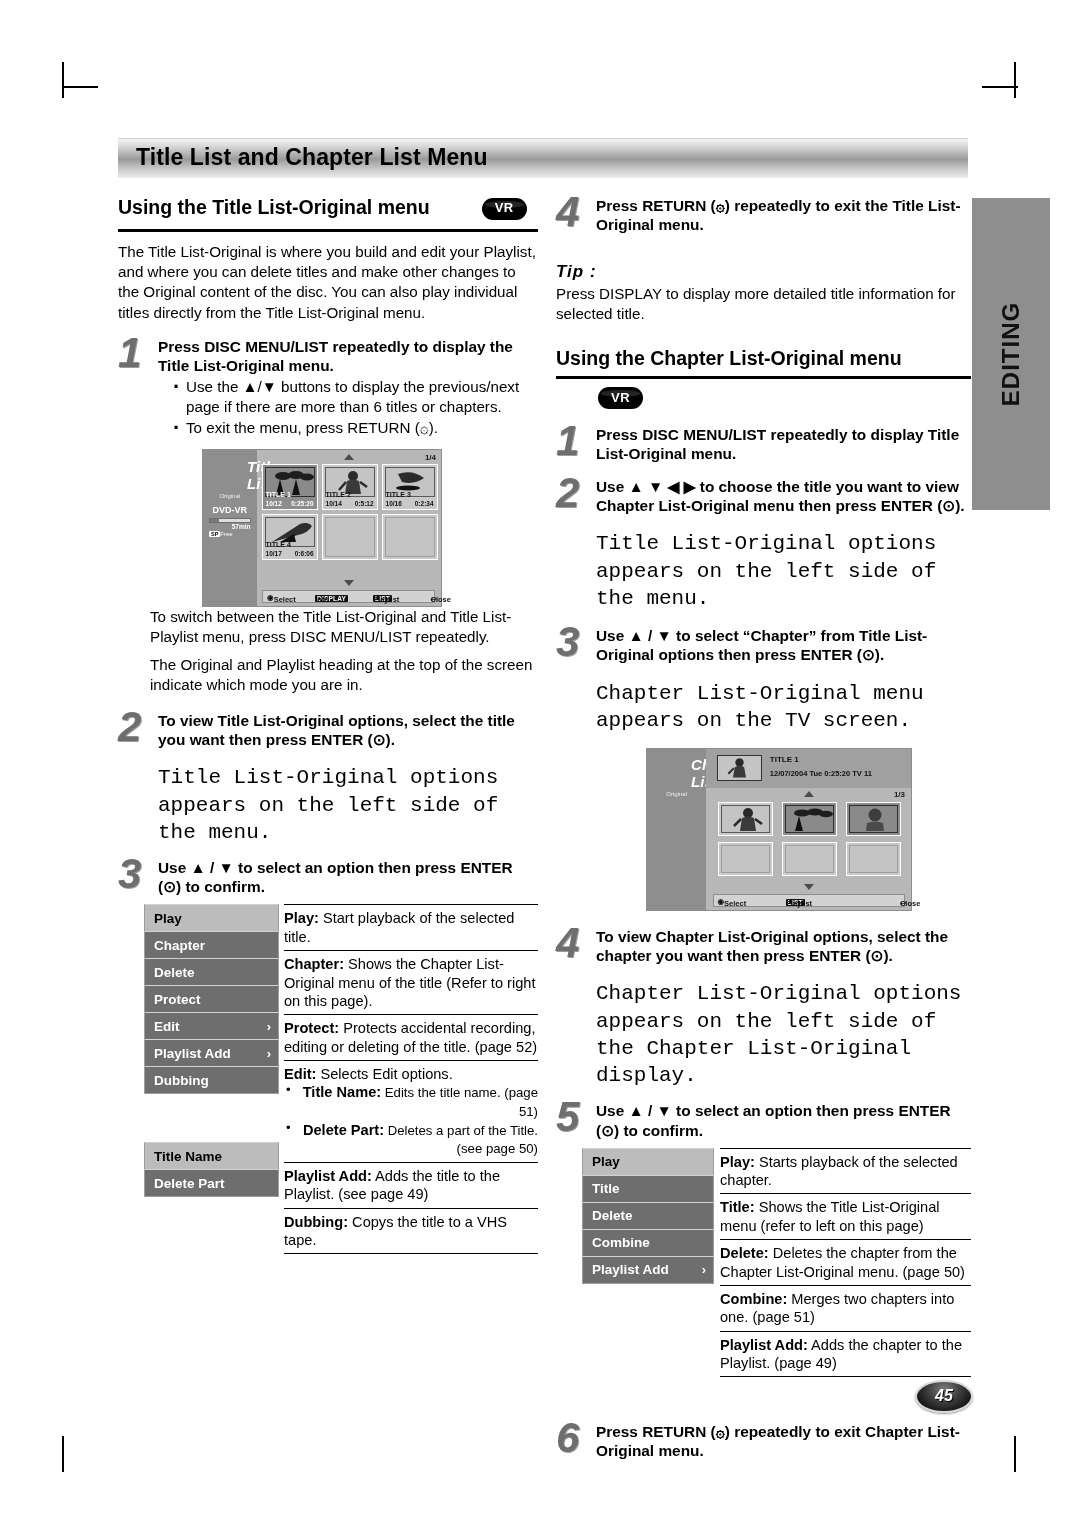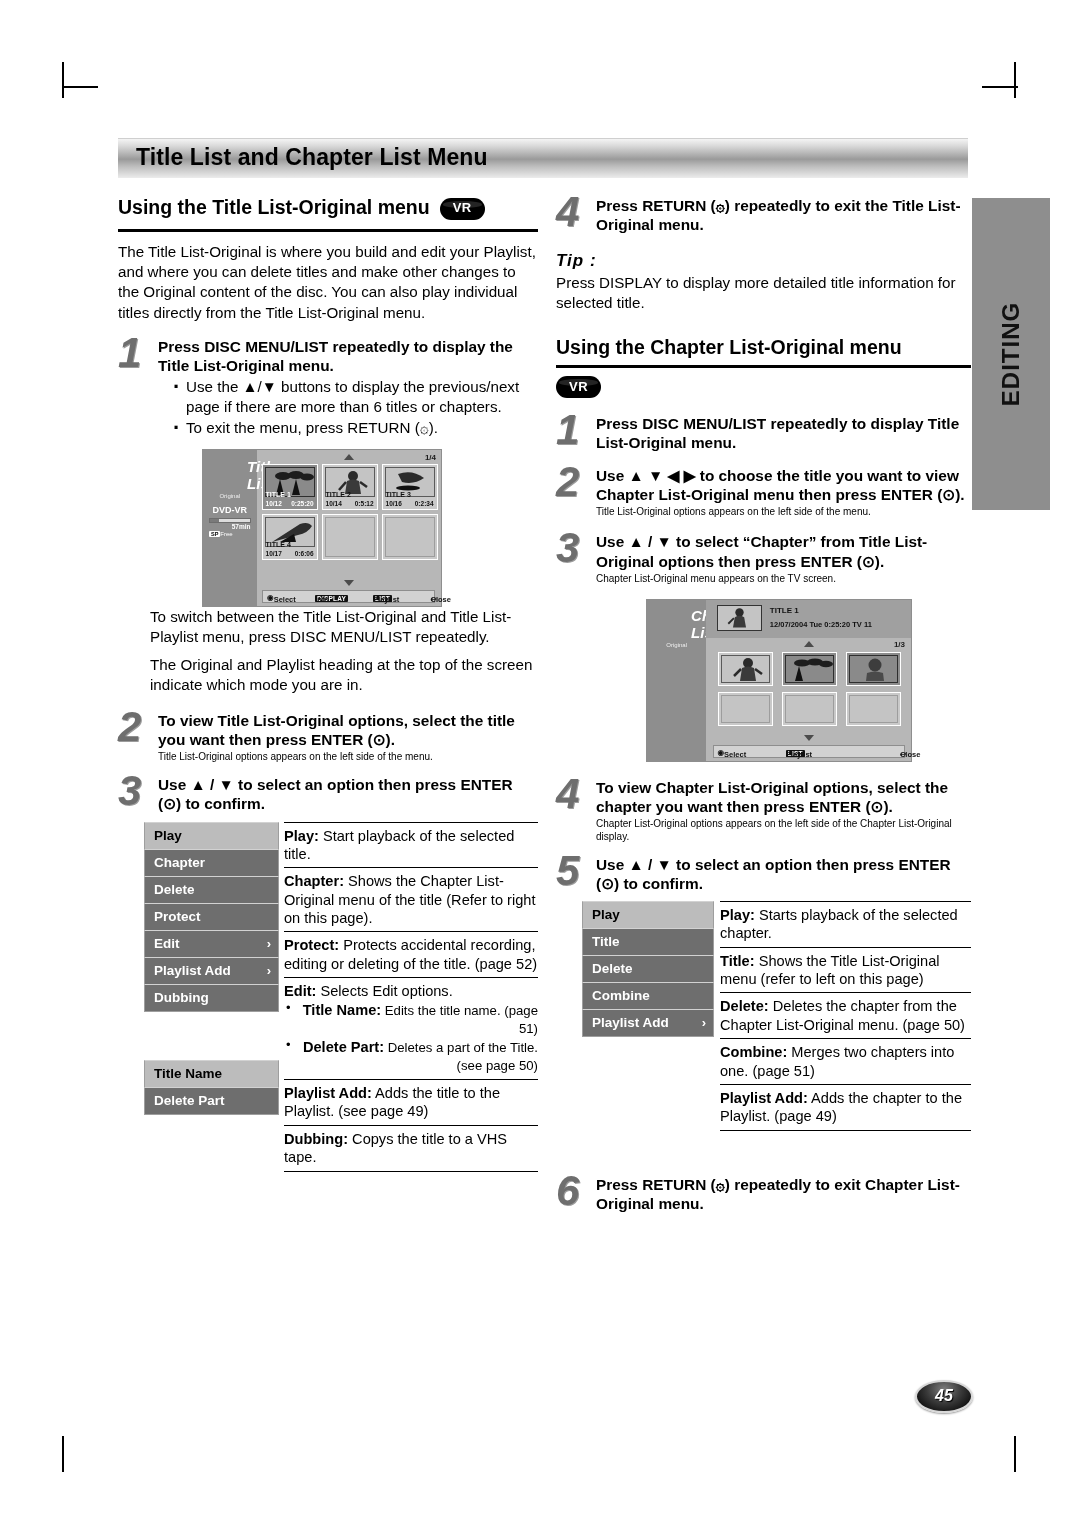--- a/index.html
+++ b/index.html
@@ -39,21 +39,21 @@
     font-size:19.5px; font-weight:bold; margin:0 0 3px 0; padding:0 0 7px 0;
     border-bottom:3px solid #000; position:relative; line-height:1.15;
   }
   h2.section .vr-inline {
     display:inline-block; vertical-align:middle; margin-left:10px;
   }
   .vr-badge {
     display:inline-block; background:#000; color:#fff;
     font-size:13px; font-weight:bold; letter-spacing:.5px;
     padding:3px 13px 4px 13px; border-radius:11px;
-    position:relative; top:-2px;
+    position:relative; top:-2px;margin-left:42px;
   }
   .vr-badge::after{
     content:""; position:absolute; left:7%; top:14%; width:86%; height:30%;
     border-radius:50%; background:rgba(255,255,255,.14);
   }
 
   p.body {
     font-size:15.2px; line-height:1.33; margin:10px 0 0 0;
   }
 
@@ -62,21 +62,21 @@
   .step .num {
     position:absolute; left:0; top:-5px;
     font-family:"Liberation Sans", sans-serif;
     font-size:42px; font-weight:bold; font-style:italic;
     color:#6e6e6e; line-height:1;
     text-shadow:1px 1px 0 #9c9c9c;
   }
   .step .head {
     font-size:15.4px; font-weight:bold; line-height:1.24;
   }
-  .step .sub { font-size:10px; line-height:1.3; margin-top:1px; }
+  .step .sub { font-size:21px; line-height:1.3; margin-top:15px;font-family:Liberation Mono, monospace; }
   ul.bullets { margin:2px 0 0 0; padding-left:15px; list-style:none; }
   ul.bullets li { font-size:15.2px; line-height:1.3; position:relative; padding-left:13px; margin-top:1px;}
   ul.bullets li::before { content:"\00B7"; position:absolute; left:0; top:-4px; font-size:22px; font-weight:bold;}
 
   
   .note-head, .tip-head {
     font-size:17px; font-weight:bold; font-style:italic; letter-spacing:1px;
     margin:14px 0 2px 0;
   }
   .note-body { font-size:15.2px; line-height:1.33; }
@@ -410,21 +410,21 @@
     </div>
   </div>
 
   <div class="col-right">
 
     <div class="step" style="margin-top:0;">
       <div class="num">4</div>
       <div class="head">Press RETURN (۞) repeatedly to exit the Title List-Original menu.</div>
     </div>
 
-    <div style="margin-top:17px;">
+    <div style="margin-top:28px;">
       <div class="tip-head" style="margin-top:0;">Tip :</div>
       <div class="note-body">Press DISPLAY to display more detailed title information for selected title.</div>
     </div>
 
     <h2 class="section" style="margin-top:22px;">
       <span>Using the Chapter List-Original menu</span>
     </h2>
     <div style="margin-top:10px;">
       <span class="vr-badge">VR</span>
     </div>

